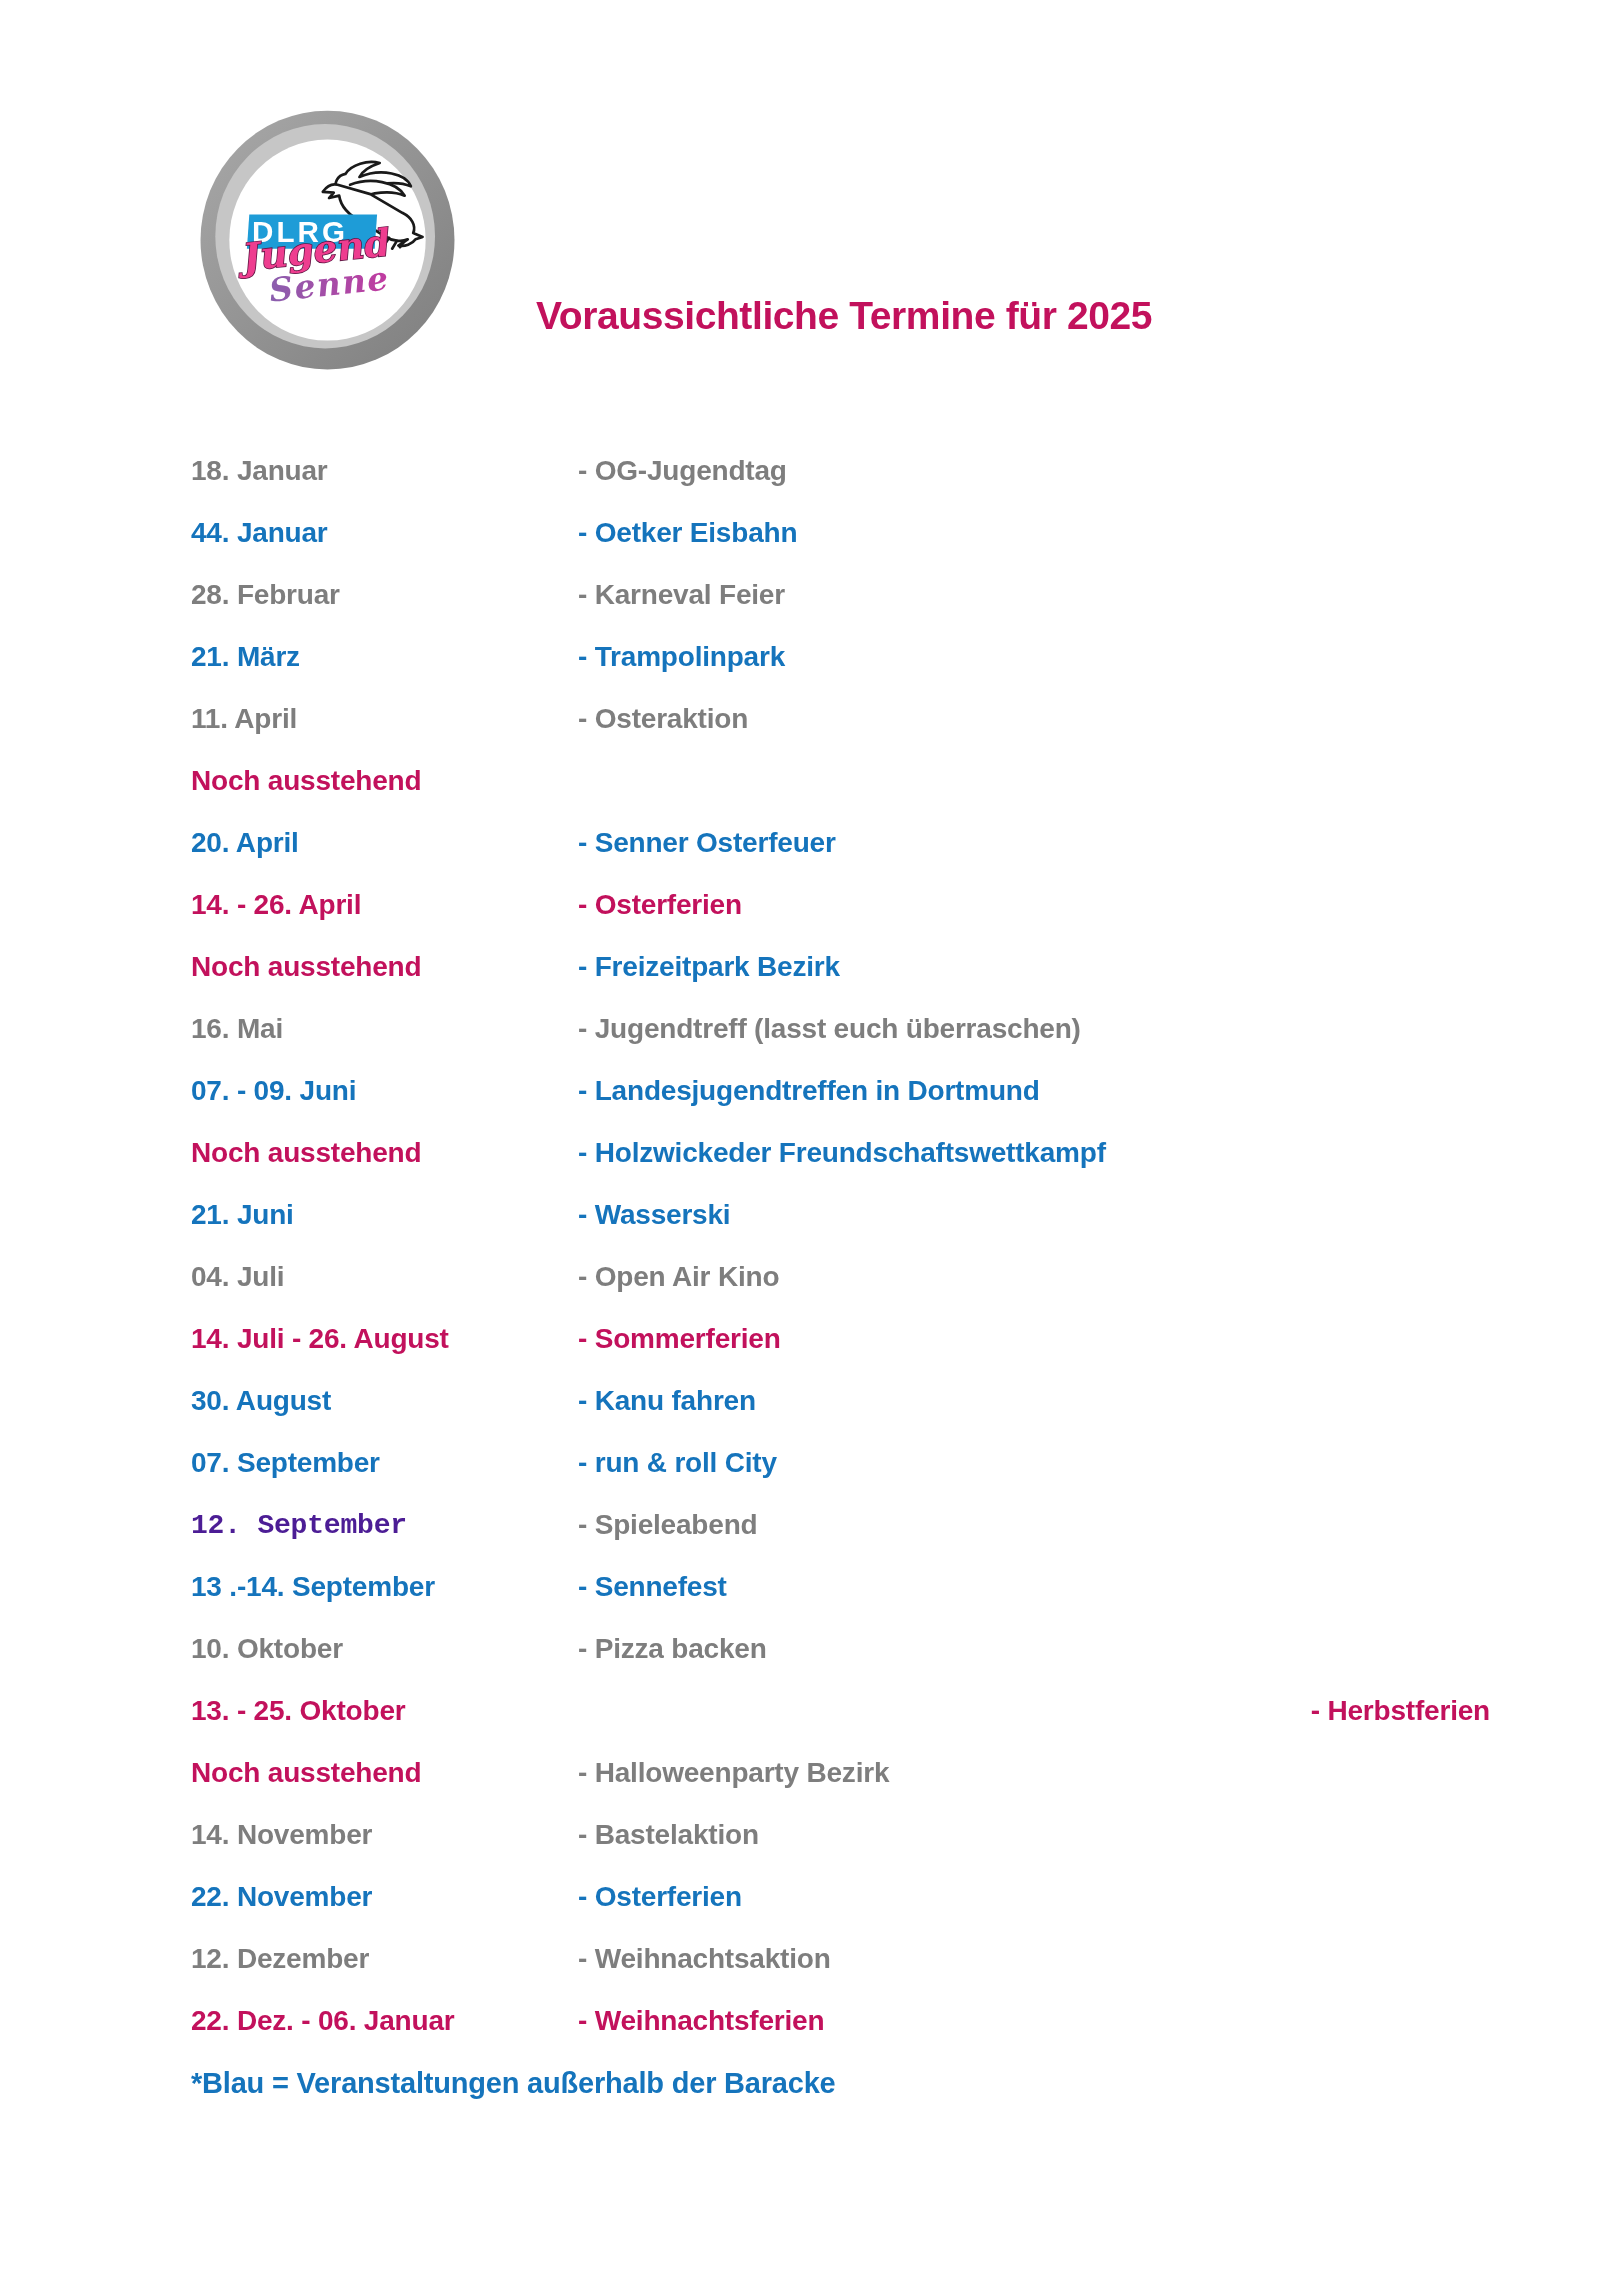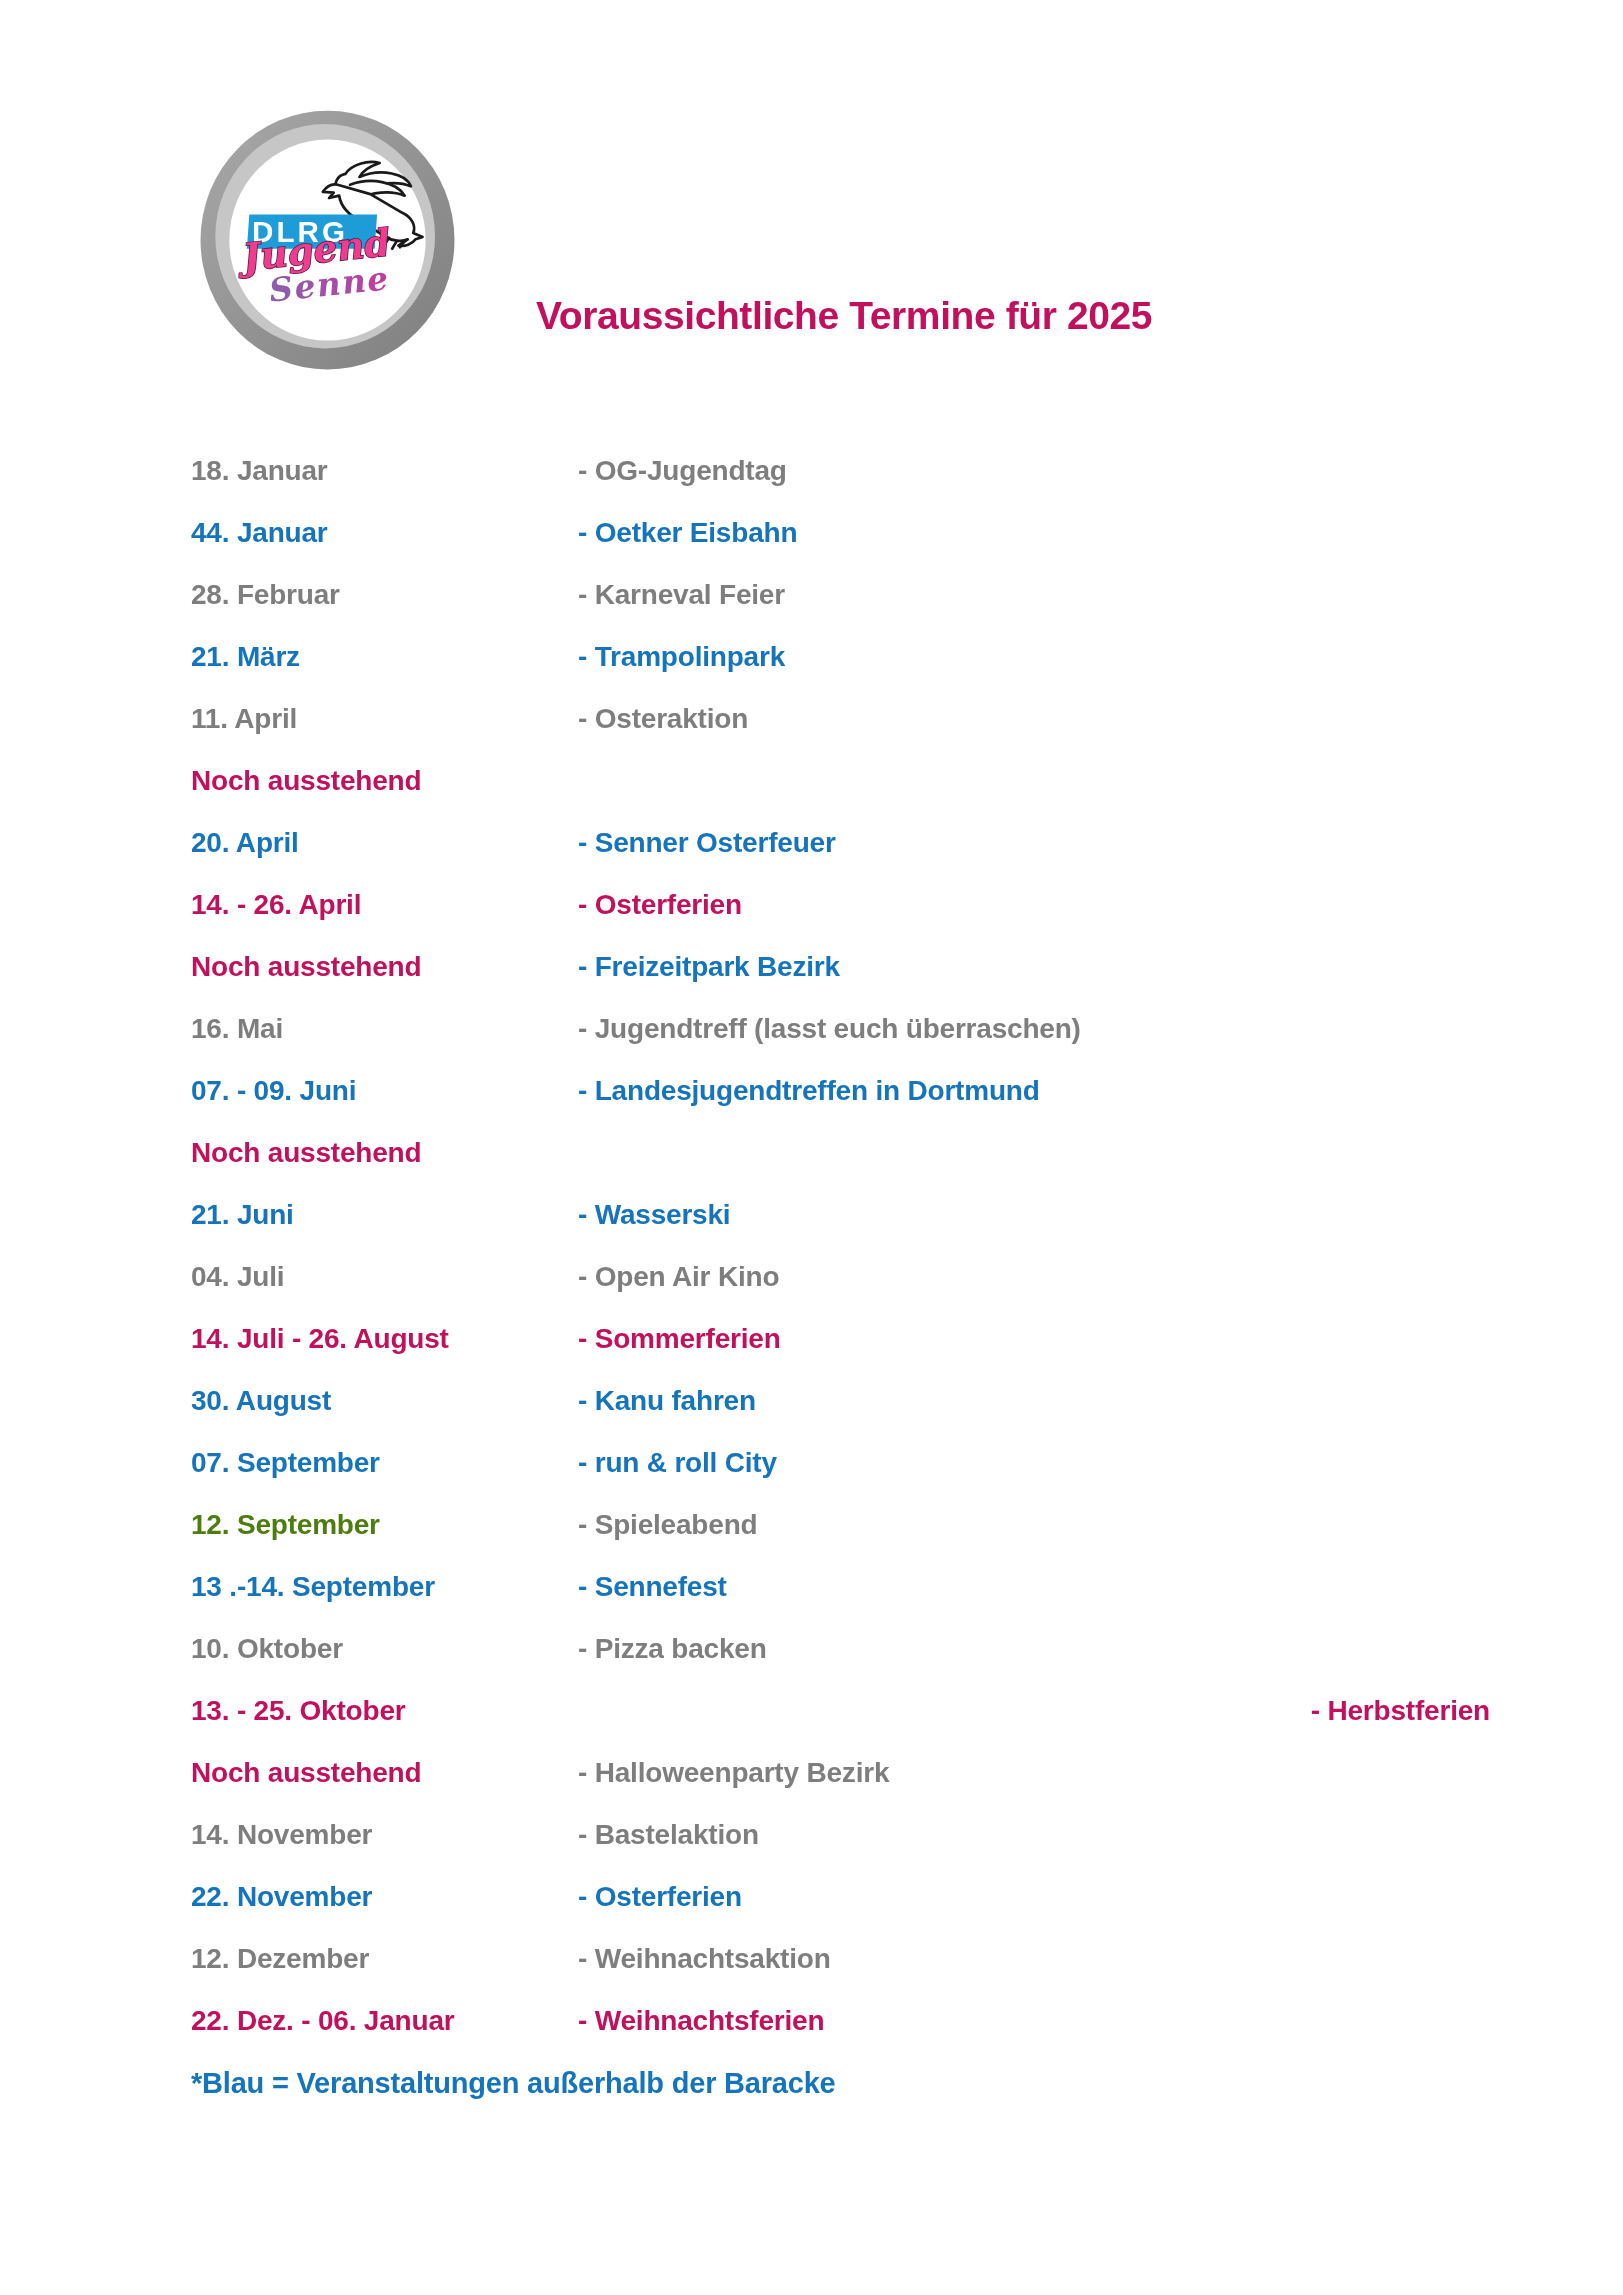--- a/index.html
+++ b/index.html
@@ -169,20 +169,21 @@
       <span class="event" style="color: rgb(126, 126, 126);">- Jugendtreff (lasst euch überraschen)</span>
     </div>
 
     <div class="row">
       <span class="date" style="color: rgb(21, 116, 188);">07. - 09. Juni</span>
       <span class="event" style="color: rgb(21, 116, 188);">- Landesjugendtreffen in Dortmund</span>
     </div>
 
     <div class="row">
       <span class="date" style="color: rgb(194, 17, 92);">Noch ausstehend</span>
+      <span class="event" style="color: rgb(21, 116, 188);">- Holzwickeder Freundschaftswettkampf</span>
     </div>
 
     <div class="row">
       <span class="date" style="color: rgb(21, 116, 188);">21. Juni</span>
       <span class="event" style="color: rgb(21, 116, 188);">- Wasserski</span>
     </div>
 
     <div class="row">
       <span class="date" style="color: rgb(126, 126, 126);">04. Juli</span>
       <span class="event" style="color: rgb(126, 126, 126);">- Open Air Kino</span>
@@ -197,21 +198,21 @@
       <span class="date" style="color: rgb(21, 116, 188);">30. August</span>
       <span class="event" style="color: rgb(21, 116, 188);">- Kanu fahren</span>
     </div>
 
     <div class="row">
       <span class="date" style="color: rgb(21, 116, 188);">07. September</span>
       <span class="event" style="color: rgb(21, 116, 188);">- run &amp; roll City</span>
     </div>
 
     <div class="row">
-      <span class="date" style="color: #4d7c0f;">12. September</span>
+      <span class="date" style="color: #4c1d95; font-family: Liberation Mono, monospace;">12. September</span>
       <span class="event" style="color: rgb(126, 126, 126);">- Spieleabend</span>
     </div>
 
     <div class="row">
       <span class="date" style="color: rgb(21, 116, 188);">13 .-14. September</span>
       <span class="event" style="color: rgb(21, 116, 188);">- Sennefest</span>
     </div>
 
     <div class="row">
       <span class="date" style="color: rgb(126, 126, 126);">10. Oktober</span>

